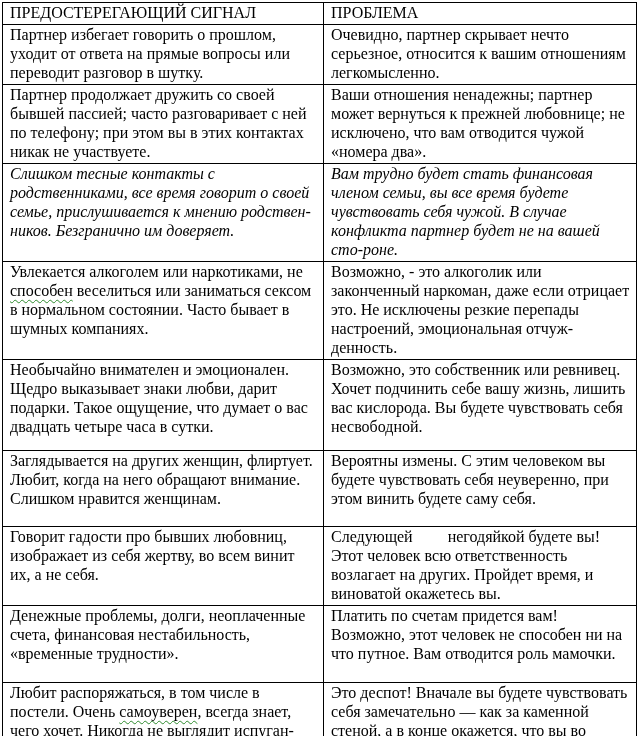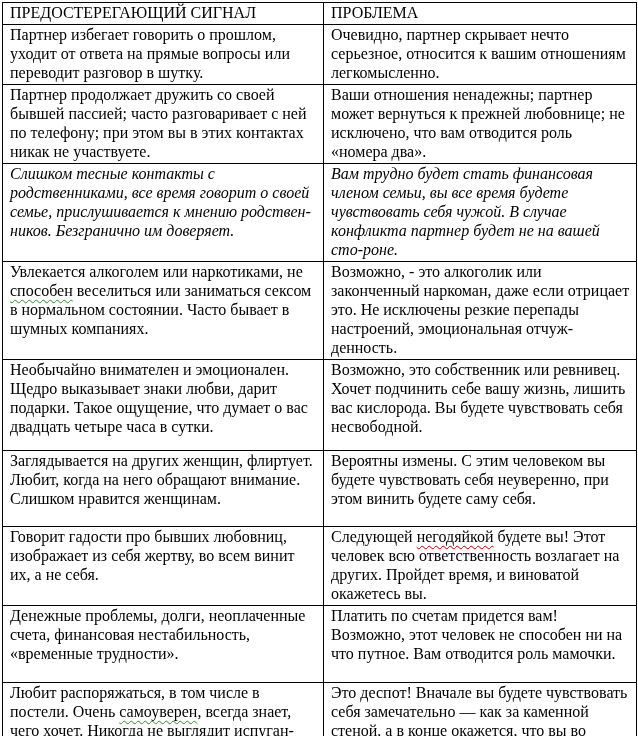--- a/index.html
+++ b/index.html
@@ -52,26 +52,26 @@
   tbody tr:nth-child(10){height:70px;}
   .wavy-green{
     text-decoration:underline;
     text-decoration-style:wavy;
     text-decoration-color:var(--green);
     text-decoration-thickness:1px;
     text-underline-offset:3px;
     text-decoration-skip-ink:none;
   }
   .wavy-red{
-    text-decoration:underline;
     text-decoration-style:wavy;
     text-decoration-color:var(--red);
     text-decoration-thickness:1px;
     text-underline-offset:3px;
     text-decoration-skip-ink:none;
+    margin-left:31px;
   }
 </style>
 </head>
 <body>
 
 <div class="page">
   <table class="signals">
     <colgroup>
       <col class="c1">
         <col class="c2">
@@ -82,21 +82,21 @@
         <th>ПРОБЛЕМА</th>
       </tr>
     </thead>
     <tbody>
       <tr>
         <td><span>Партнер избегает говорить о прошлом, уходит от ответа на прямые вопросы или переводит разговор в шутку.</span></td>
         <td><span>Очевидно, партнер скрывает нечто серьезное, относится к вашим отношениям легкомысленно.</span></td>
       </tr>
       <tr>
         <td><span>Партнер продолжает дружить со своей бывшей пассией; часто разговаривает с ней по телефону; при этом вы в этих контактах никак не участвуете.</span></td>
-        <td><span>Ваши отношения ненадежны; партнер может вернуться к прежней любовнице; не исключено, что вам отводится роль «номера два».</span></td>
+        <td><span>Ваши отношения ненадежны; партнер может вернуться к прежней любовнице; не исключено, что вам отводится чужой «номера два».</span></td>
       </tr>
       <tr>
         <td><span>Слишком тесные контакты с родственниками, все время говорит о своей семье, прислушивается к мнению родствен-ников. Безгранично им доверяет.</span></td>
         <td><span>Вам трудно будет стать финансовая членом семьи, вы все время будете чувствовать себя чужой. В случае конфликта партнер будет не на вашей сто-роне.</span></td>
       </tr>
       <tr>
         <td><span>Увлекается алкоголем или наркотиками, не </span><span class="wavy-green">способен</span><span> веселиться или заниматься сексом в нормальном состоянии. Часто бывает в шумных компаниях.</span></td>
         <td><span>Возможно, - это алкоголик или законченный наркоман, даже если отрицает это. Не исключены резкие перепады настроений, эмоциональная отчуж-денность.</span></td>
       </tr>
       <tr>

